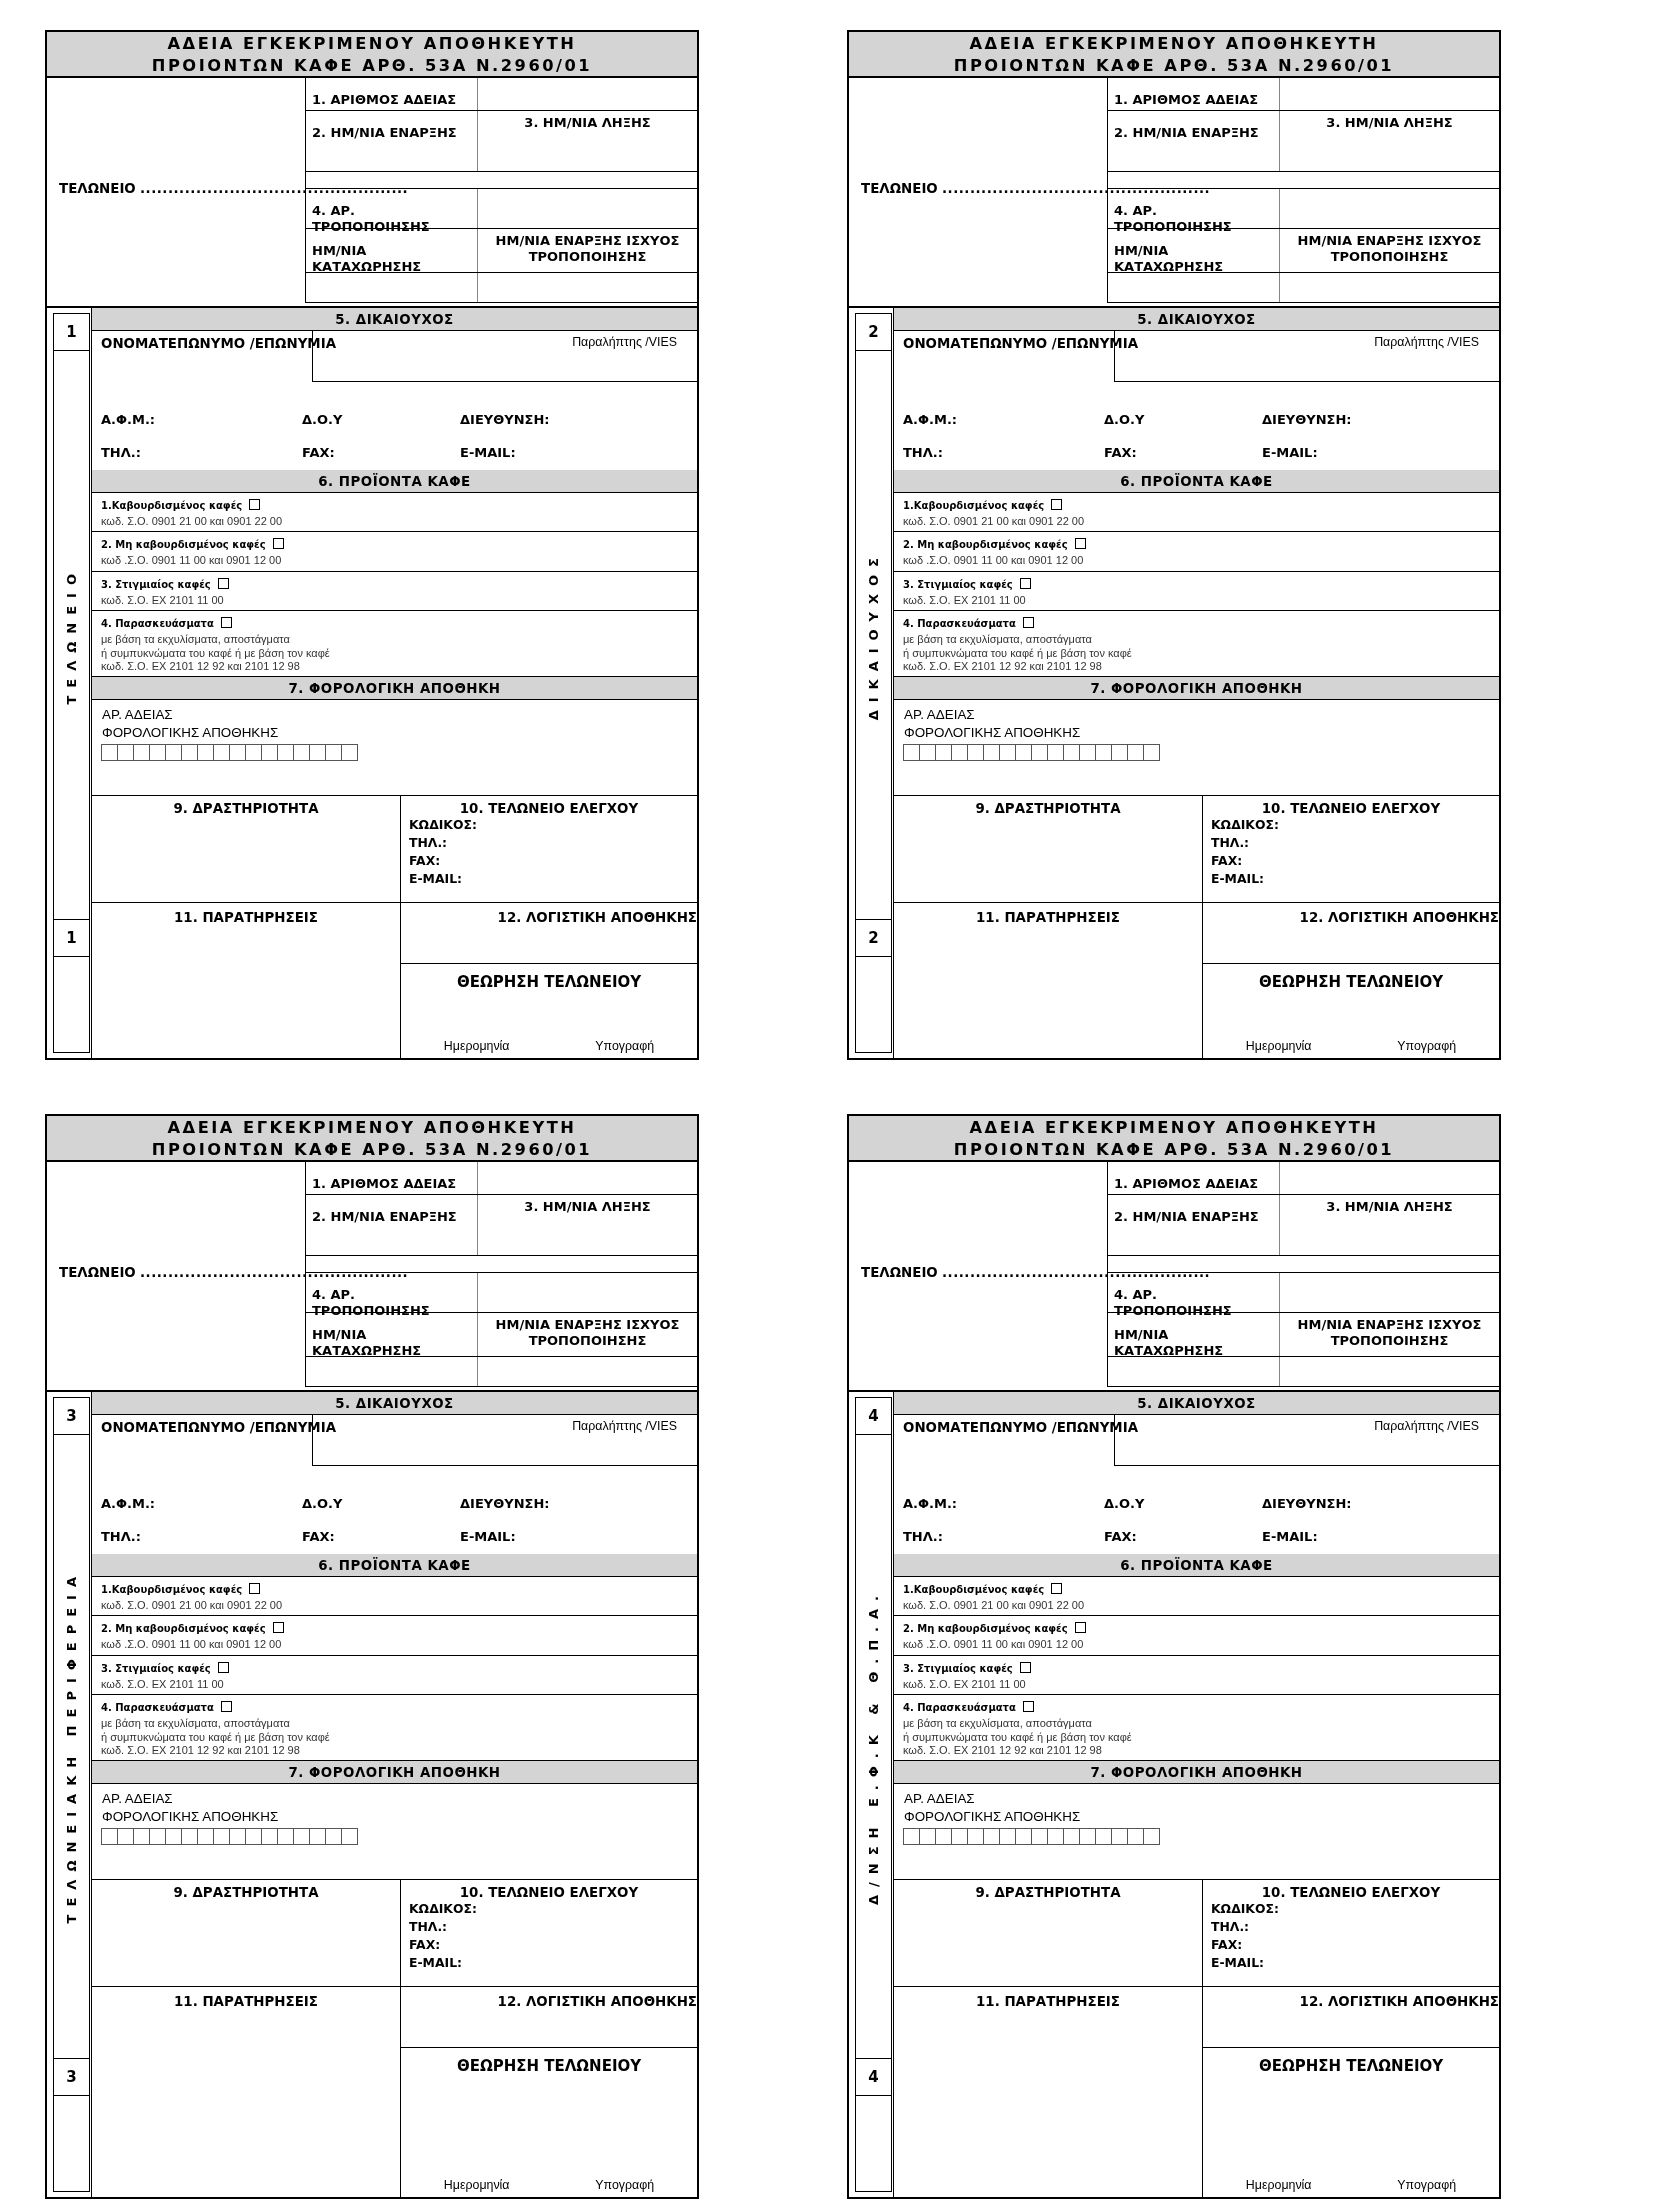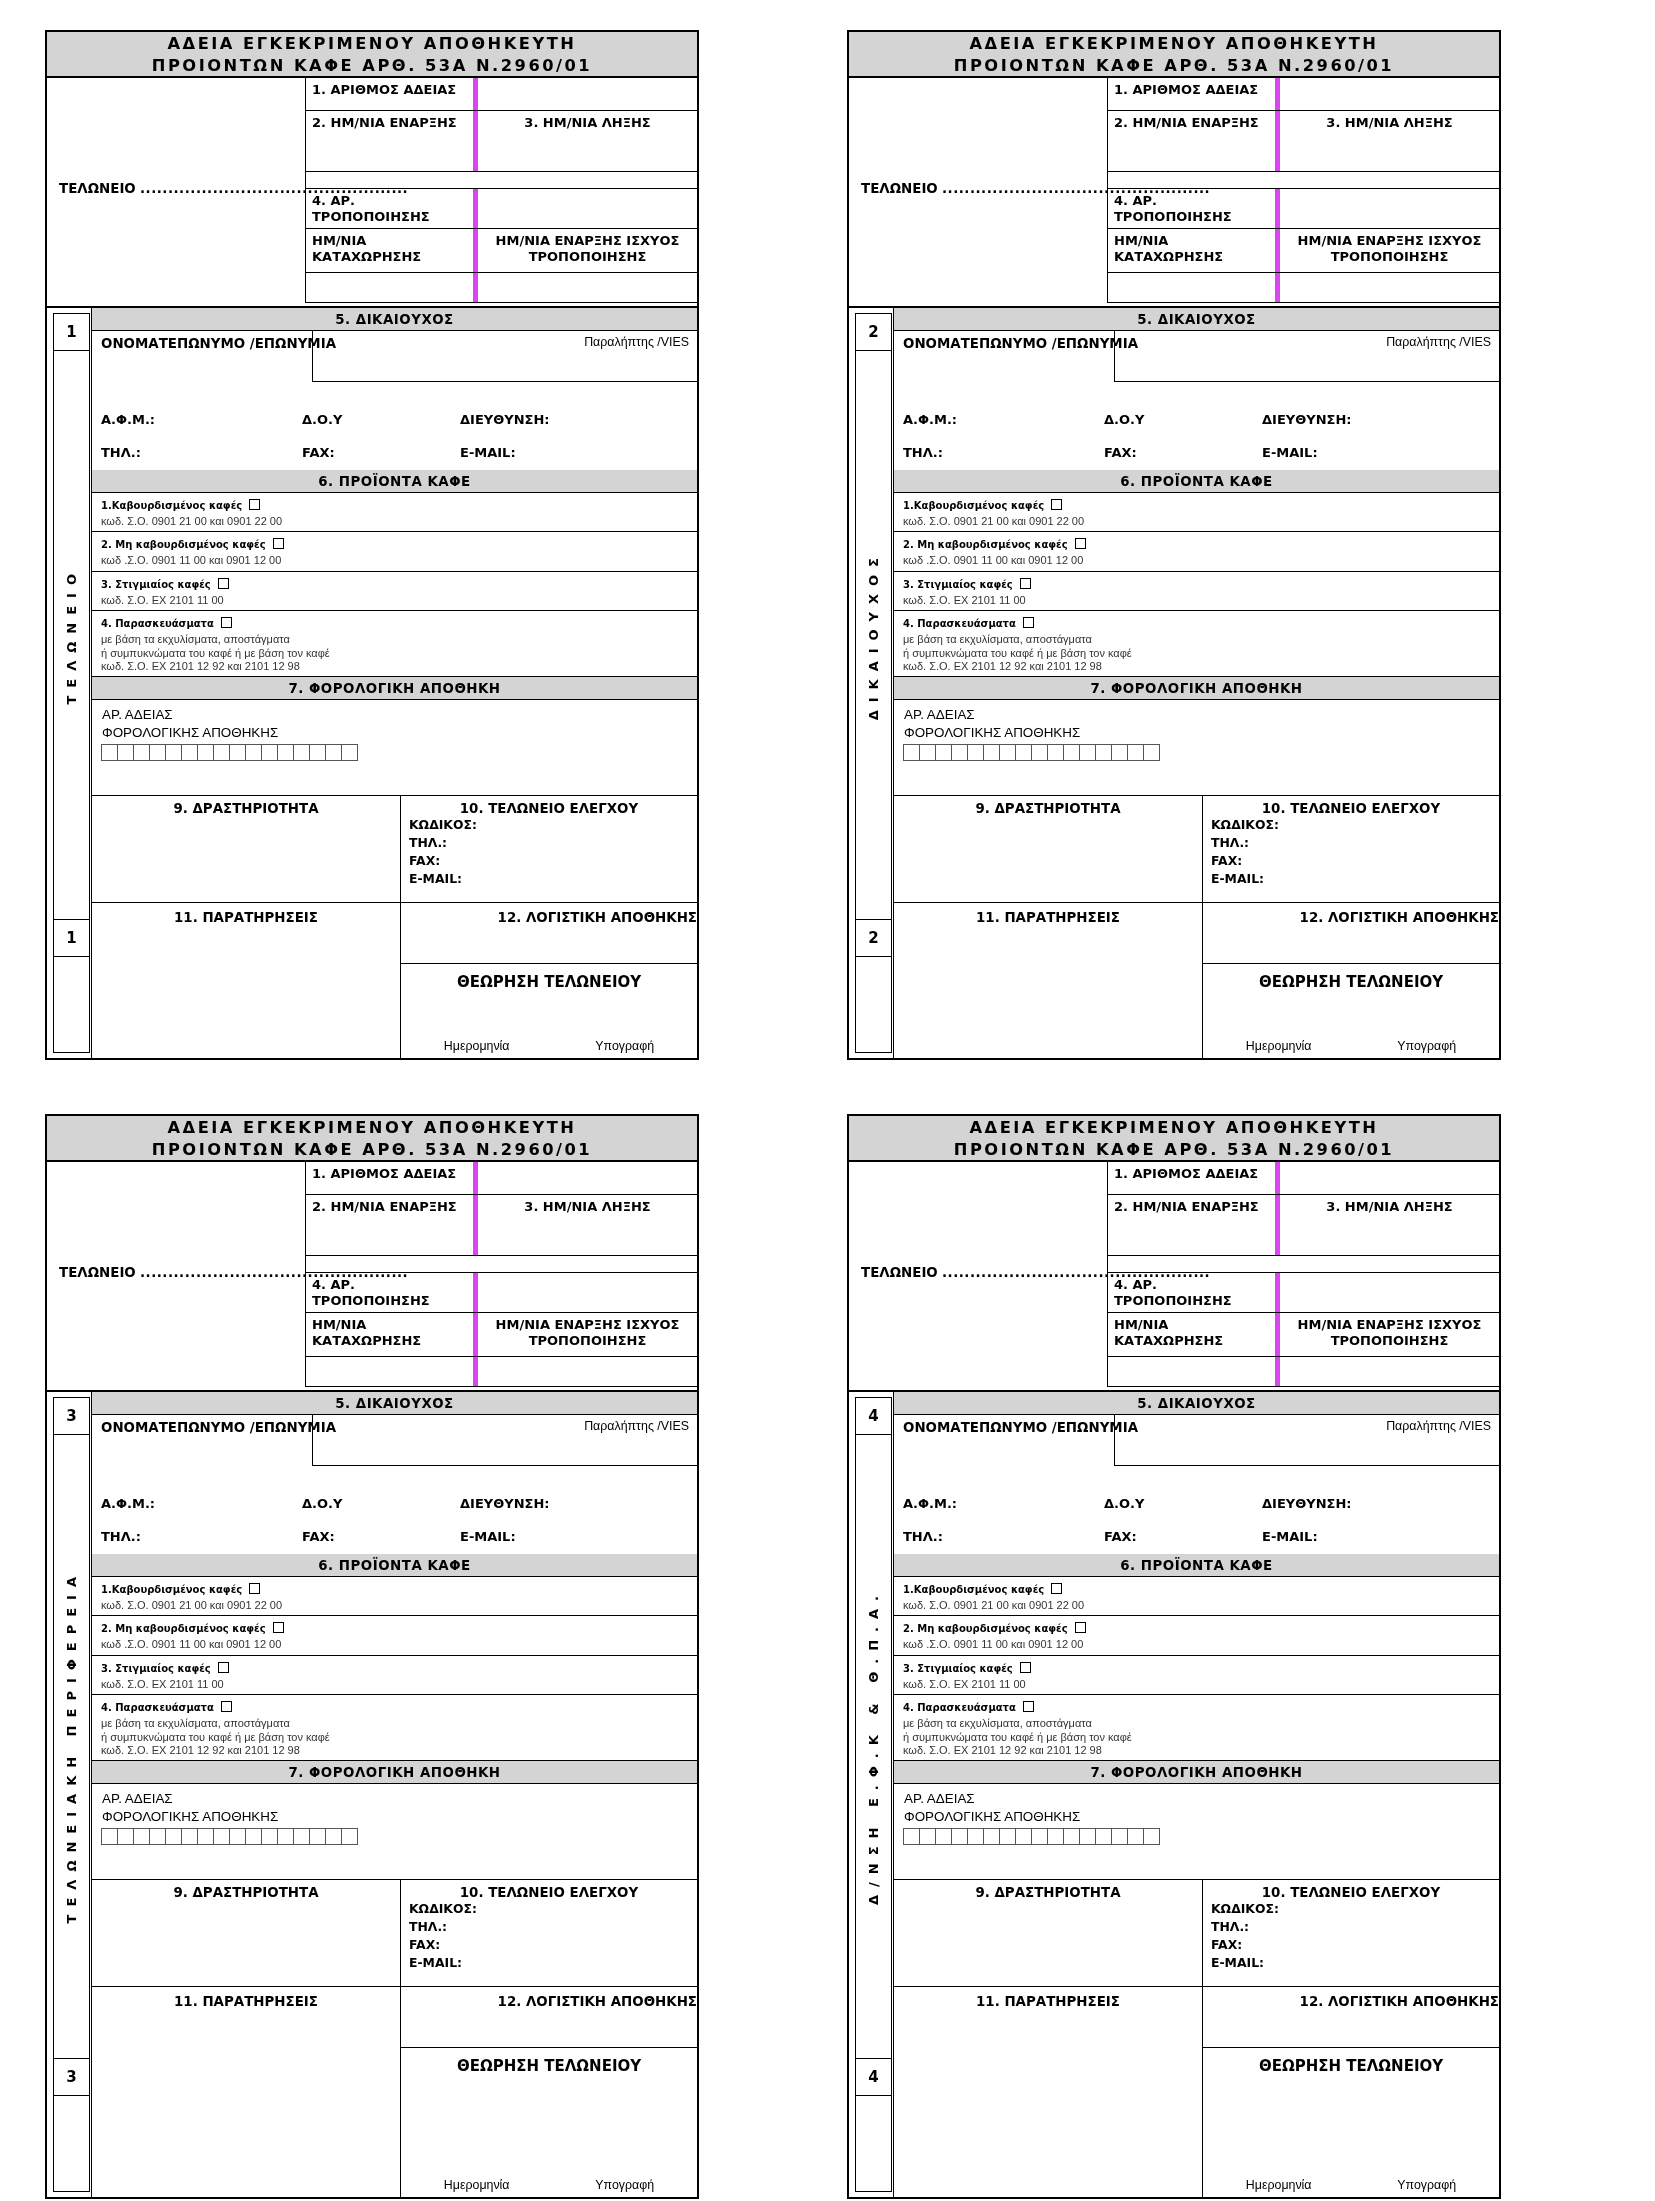--- a/index.html
+++ b/index.html
@@ -42,21 +42,21 @@
     font-size: 13.4px; white-space: nowrap;
   }
   .customs-line .lbl { font-weight: bold; }
   .customs-line .dots { font-weight: bold; letter-spacing: 0.5px; }
   .fields-block {
     position: absolute; top: 0; right: 0; width: 392px;
     border-left: 1px solid #000;
     font-size: 13px; font-weight: bold;
   }
   .fb-row { display: flex; border-bottom: 1px solid #000; }
-  .fb-label { width: 172px; border-right: 5px solid #d946ef; padding: 4px 6px; line-height: 16px; }
+  .fb-label { width: 172px; border-right: 1px solid #d946ef; padding: 14px 6px; line-height: 16px; }
   .fb-value { flex: 1; padding: 4px 6px; text-align: center; line-height: 16px; }
   .fb-r1 { height: 33px; }
   .fb-r2 { height: 61px; }
   .fb-gap { height: 17px; border-bottom: 1px solid #000; }
   .fb-r3 { height: 40px; }
   .fb-r4 { height: 44px; }
   .fb-r5 { height: 30px; }
 
   
   .body-row { flex: 1; display: flex; border-top: 2px solid #000; }
@@ -92,21 +92,21 @@
     padding: 4px 0 3px 0; letter-spacing: 0.5px;
   }
   .bar-top { border-top: 1px solid #000; }
 
   
   .sec5-body { height: 139px; position: relative; font-size: 13.4px; }
   .owner-label { position: absolute; left: 9px; top: 5px; font-weight: bold; }
   .vies-box {
     position: absolute; top: 0; right: 0; width: 385px; height: 51px;
     border-left: 1px solid #000; border-bottom: 1px solid #000;
-    text-align: right; padding: 4px 8px;
+    text-align: right; padding: 4px 20px;
     font-size: 12.4px; font-weight: normal;
     font-family: "Liberation Sans", sans-serif;
   }
   .contact-row { position: absolute; left: 0; right: 0; font-weight: bold; font-size: 13px; }
   .contact-row .c1 { position: absolute; left: 9px; }
   .contact-row .c2 { position: absolute; left: 210px; }
   .contact-row .c3 { position: absolute; left: 368px; }
   .row-afm { top: 81px; }
   .row-tel { top: 114px; }
 

